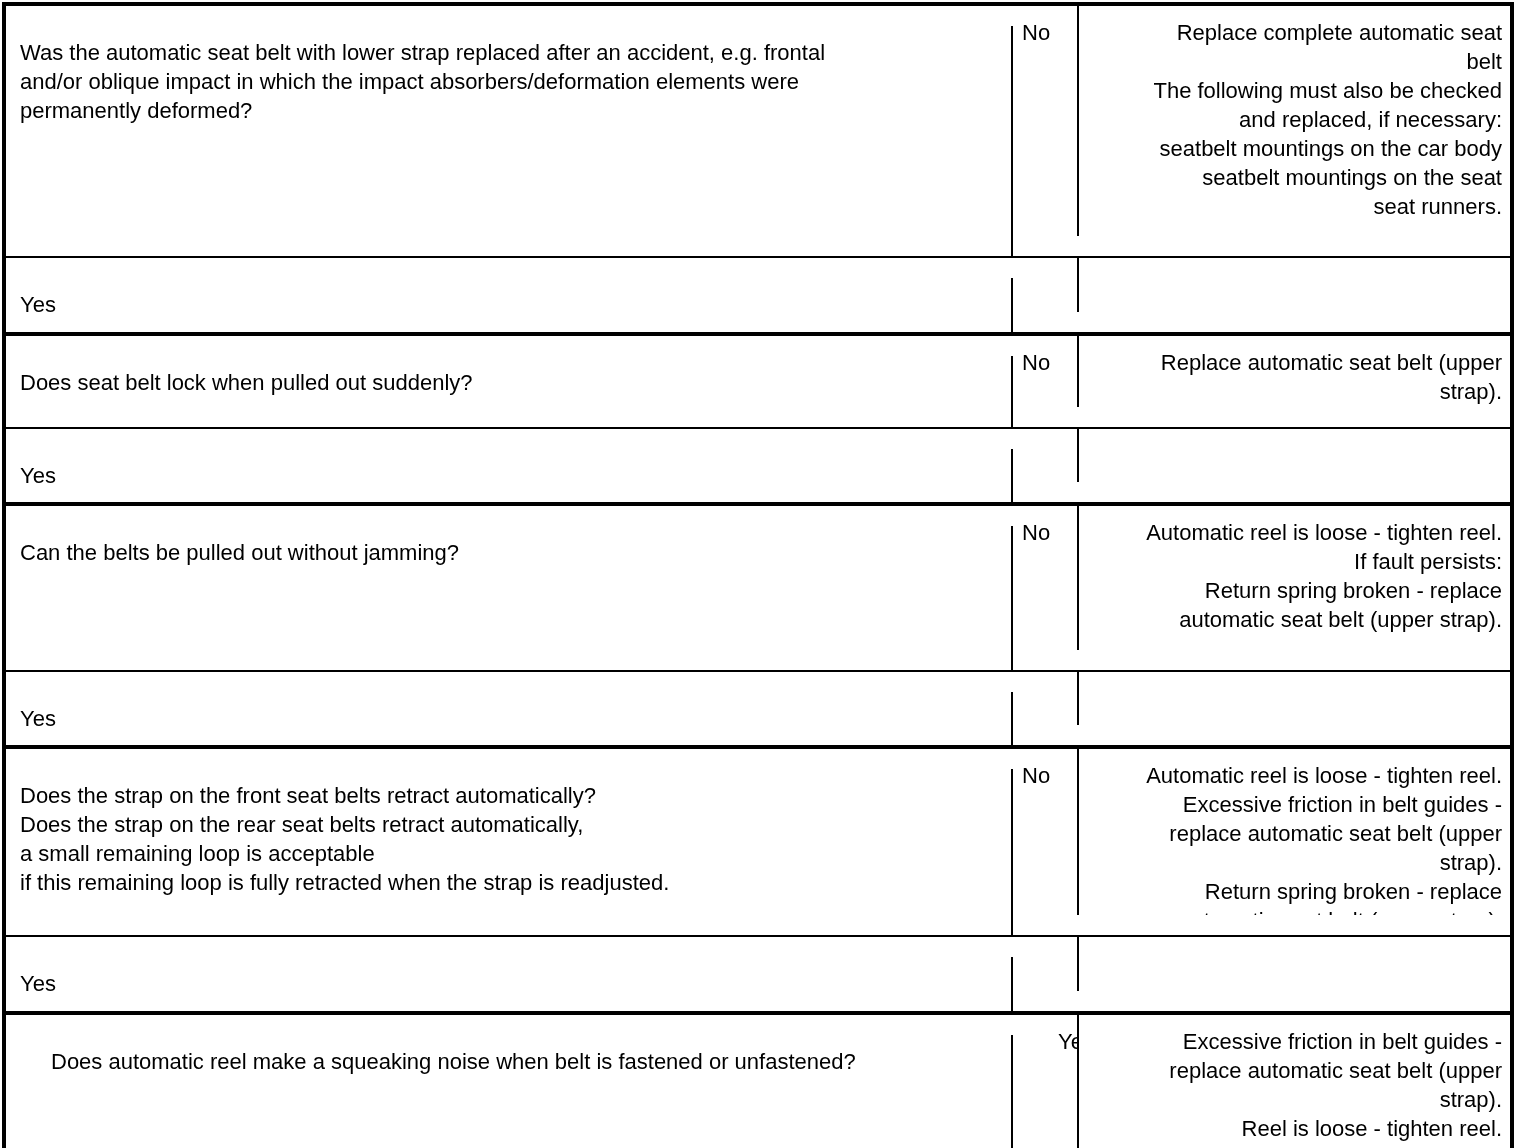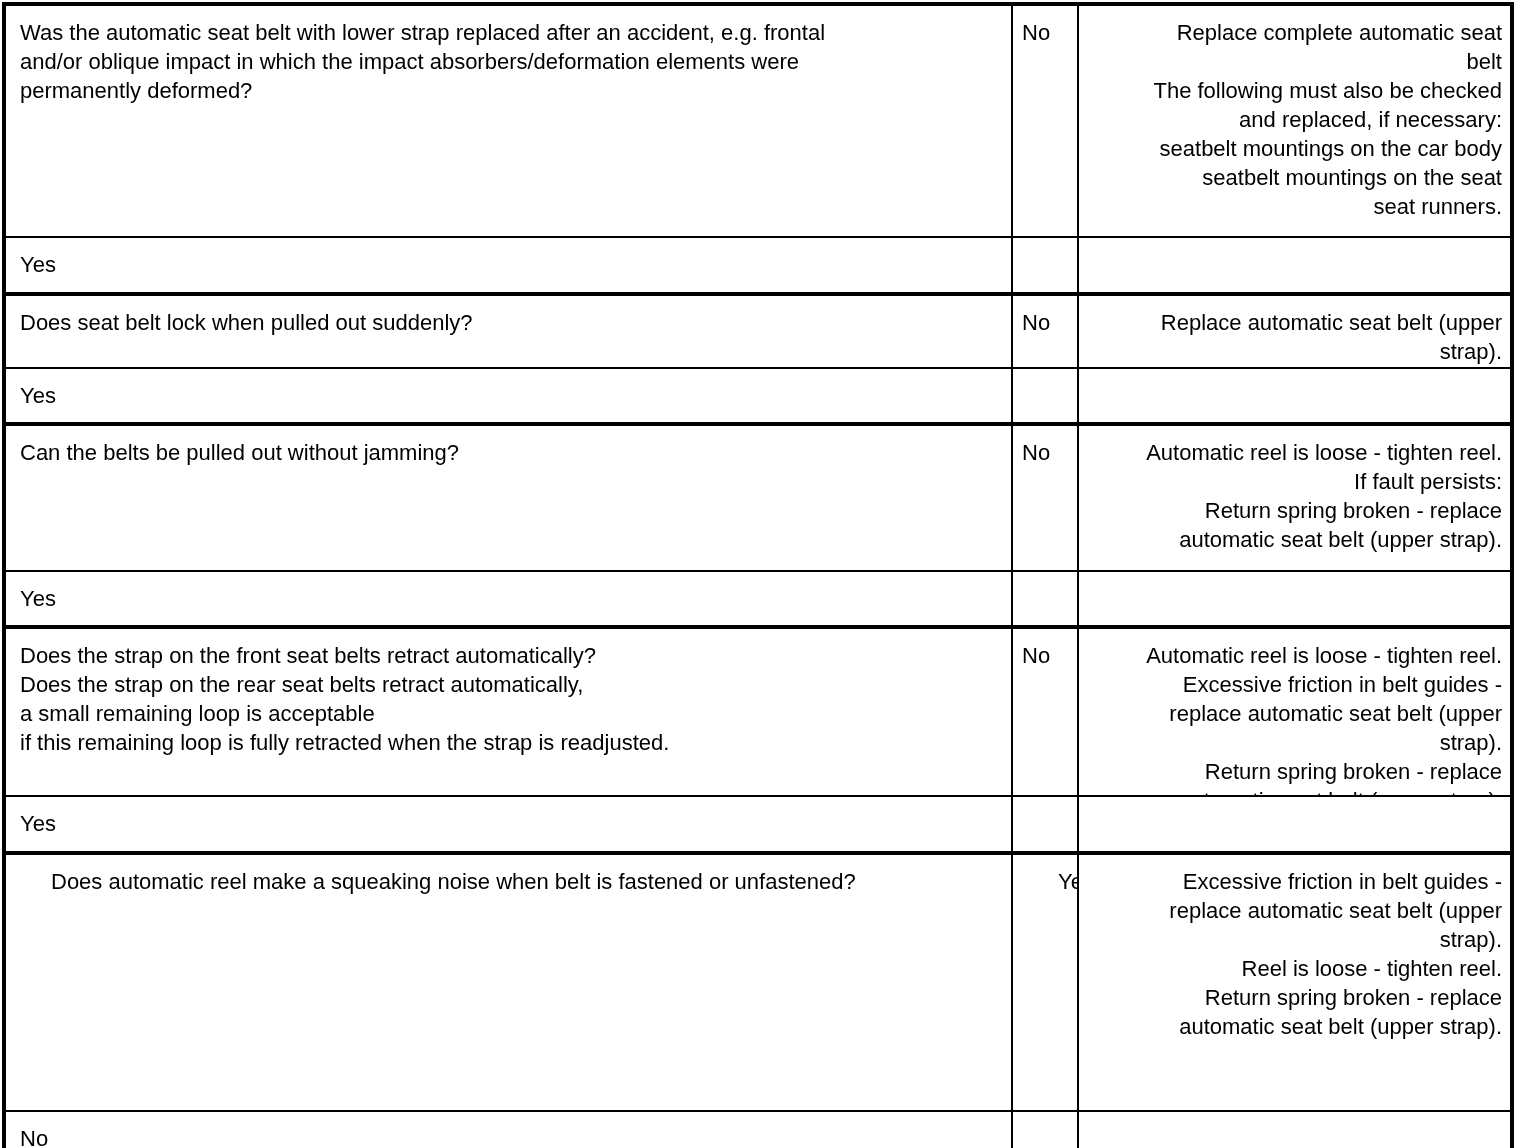--- a/index.html
+++ b/index.html
@@ -42,20 +42,21 @@
     box-sizing: border-box;
     white-space: pre-line;
     font-size: 22px;
     line-height: 29px;
     overflow: hidden;
   }
   .c1 {
     width: 1007px;
     border-right: 2px solid #000000;
     padding: 12px 28px 8px 14px;
+    margin-top: 20px;
   }
   .c2 {
     width: 66px;
     border-right: 2px solid #000000;
     padding: 12px 4px 8px 9px;
   }
   .c3 {
     flex: 1;
     padding: 12px 8px 8px 11px;
     text-align: right;

